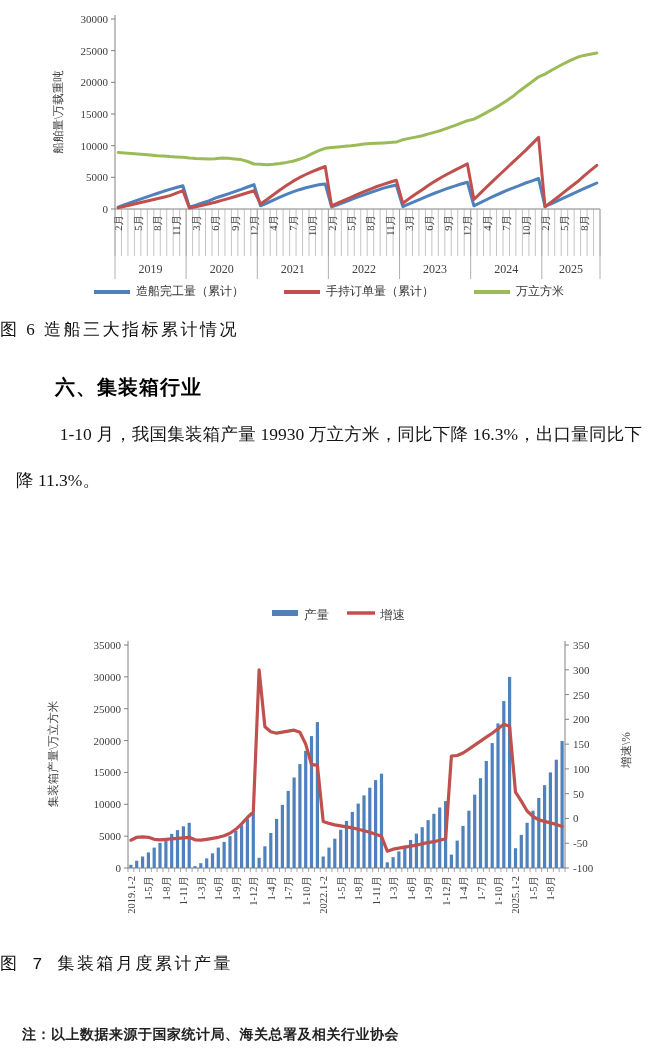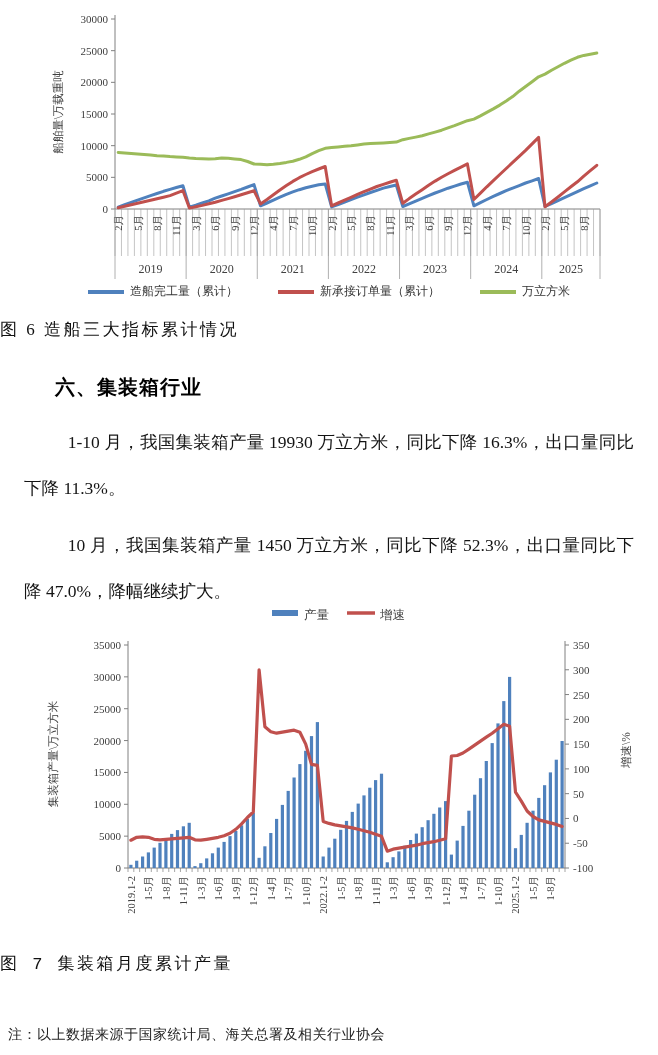--- a/index.html
+++ b/index.html
@@ -10,23 +10,23 @@
   #fig6-legend{position:absolute;top:283px;left:0;width:658px;display:flex;
        justify-content:center;gap:40px;align-items:center;}
   .leg-item{display:flex;align-items:center;gap:6px;}
   .leg-sw{display:inline-block;width:36px;height:4px;}
   .leg-label{font-size:12px;color:#333;}
   .caption{position:absolute;left:0;width:658px;font-size:17px;
        letter-spacing:2.5px;color:#111;}
   #sec-heading{position:absolute;top:374px;left:55px;font-family:"DejaVu Sans","Liberation Sans",sans-serif;
        font-weight:bold;font-size:20px;letter-spacing:1px;color:#000;}
   #body-text{position:absolute;top:408px;left:12px;width:634px;}
-  #body-text p{margin:12px;font-size:17.5px;line-height:45.5px;text-align:justify;
+  #body-text p{margin:4px;font-size:17.5px;line-height:45.5px;text-align:justify;
        text-indent:2.5em;color:#141414;}
-  #note{position:absolute;top:1026px;left:8px;font-size:14px;color:#222;letter-spacing:0.5px;}
+  #note{position:absolute;top:1026px;left:22px;font-size:14px;color:#222;letter-spacing:0.5px;font-weight:bold;}
 </style>
 </head>
 <body>
 
 <svg id="fig6" class="abs" style="top:0;left:0;" width="658" height="282">
     <line x1="111" y1="209" x2="115" y2="209" stroke="#808080" stroke-width="1"></line>
     <text x="108" y="213" text-anchor="end" font-size="11" fill="#404040">0</text>
     <line x1="111" y1="177.33333333333334" x2="115" y2="177.33333333333334" stroke="#808080" stroke-width="1"></line>
     <text x="108" y="181.33333333333334" text-anchor="end" font-size="11" fill="#404040">5000</text>
     <line x1="111" y1="145.66666666666669" x2="115" y2="145.66666666666669" stroke="#808080" stroke-width="1"></line>
@@ -163,35 +163,34 @@
     <polyline points="118.2,152.4 124.7,152.9 131.2,153.4 137.6,153.9 144.1,154.4 150.6,155.0 157.0,155.7 163.5,156.1 170.0,156.6 176.4,156.9 182.9,157.3 189.4,158.0 195.8,158.5 202.3,158.8 208.8,159.0 215.2,158.7 221.7,158.0 228.2,158.3 234.6,159.0 241.1,159.6 247.6,161.5 254.0,164.0 260.5,164.3 267.0,164.7 273.4,164.2 279.9,163.4 286.4,162.4 292.8,161.2 299.3,159.3 305.8,156.8 312.2,153.6 318.7,150.7 325.2,148.3 331.6,147.6 338.1,146.9 344.6,146.3 351.0,145.7 357.5,144.9 364.0,144.1 370.4,143.6 376.9,143.3 383.4,142.9 389.8,142.5 396.3,142.1 402.8,139.7 409.2,138.4 415.7,137.1 422.2,135.7 428.6,133.9 435.1,132.1 441.6,130.2 448.0,127.9 454.5,125.7 461.0,123.2 467.4,120.7 473.9,119.1 480.4,115.9 486.8,112.4 493.3,108.9 499.8,105.1 506.2,101.0 512.7,96.6 519.2,91.2 525.6,86.5 532.1,81.7 538.6,76.8 545.0,74.1 551.5,70.3 558.0,66.8 564.4,63.3 570.9,60.2 577.4,57.3 583.8,55.4 590.3,54.2 596.8,53.0" fill="none" stroke="#9BBB59" stroke-width="3" stroke-linejoin="round" stroke-linecap="round"></polyline>
   </svg>
 
 <div id="fig6-legend">
   <span class="leg-item">
     <span class="leg-sw" id="sw0" style="background: rgb(79, 129, 189);"></span>
     <span class="leg-label">造船完工量（累计）</span>
   </span>
   <span class="leg-item">
     <span class="leg-sw" id="sw1" style="background: rgb(192, 80, 77);"></span>
-    <span class="leg-label">新承接订单量（累计）</span>
+    <span class="leg-label">手持订单量（累计）</span>
   </span>
   <span class="leg-item">
     <span class="leg-sw" id="sw2" style="background: rgb(155, 187, 89);"></span>
     <span class="leg-label">万立方米</span>
   </span>
 </div>
 
 <div class="caption" style="top:318px;">图 6 造船三大指标累计情况</div>
 
 <div id="sec-heading">六、集装箱行业</div>
 
 <div id="body-text">
   <p>1-10 月，我国集装箱产量 19930 万立方米，同比下降 16.3%，出口量同比下降 11.3%。</p>
-  <p>10 月，我国集装箱产量 1450 万立方米，同比下降 52.3%，出口量同比下降 47.0%，降幅继续扩大。</p>
 </div>
 
 <svg id="fig7" class="abs" style="top:598px;left:0;" width="658" height="347">
     <line x1="124" y1="270" x2="128" y2="270" stroke="#808080" stroke-width="1"></line>
     <text x="121" y="274" text-anchor="end" font-size="11" fill="#404040">0</text>
     <line x1="124" y1="238.14285714285714" x2="128" y2="238.14285714285714" stroke="#808080" stroke-width="1"></line>
     <text x="121" y="242.14285714285714" text-anchor="end" font-size="11" fill="#404040">5000</text>
     <line x1="124" y1="206.28571428571428" x2="128" y2="206.28571428571428" stroke="#808080" stroke-width="1"></line>
     <text x="121" y="210.28571428571428" text-anchor="end" font-size="11" fill="#404040">10000</text>
     <line x1="124" y1="174.42857142857144" x2="128" y2="174.42857142857144" stroke="#808080" stroke-width="1"></line>

